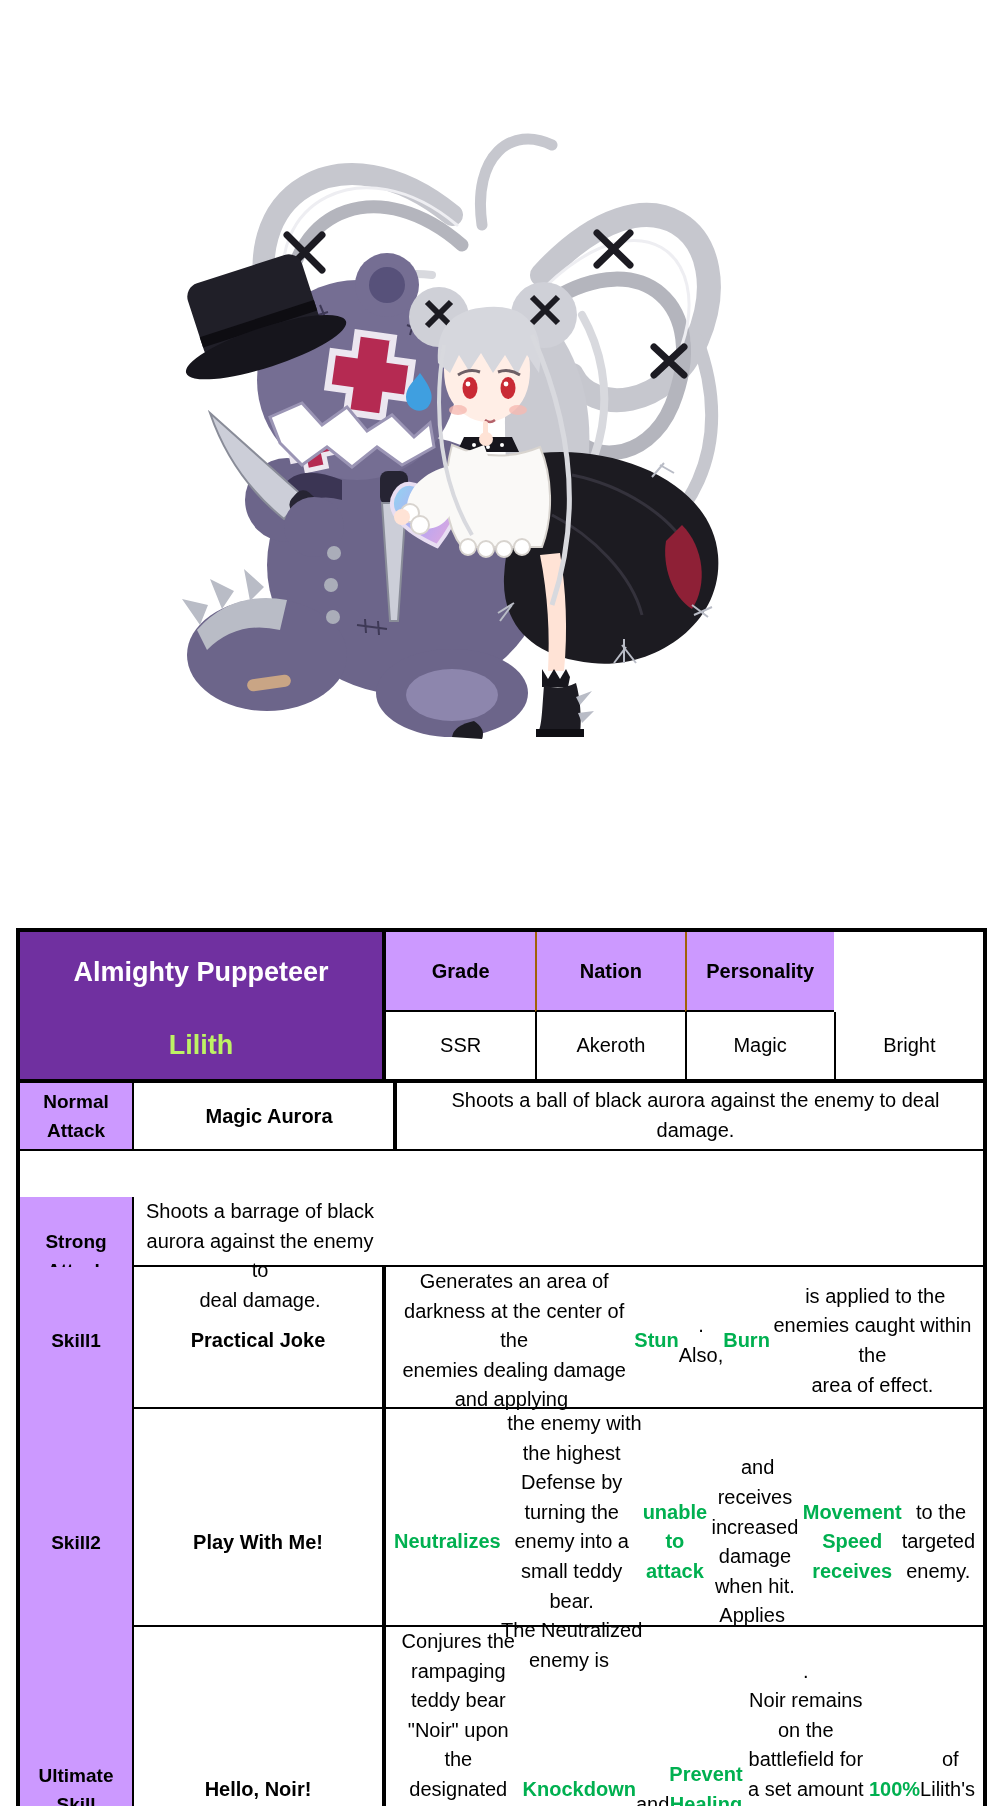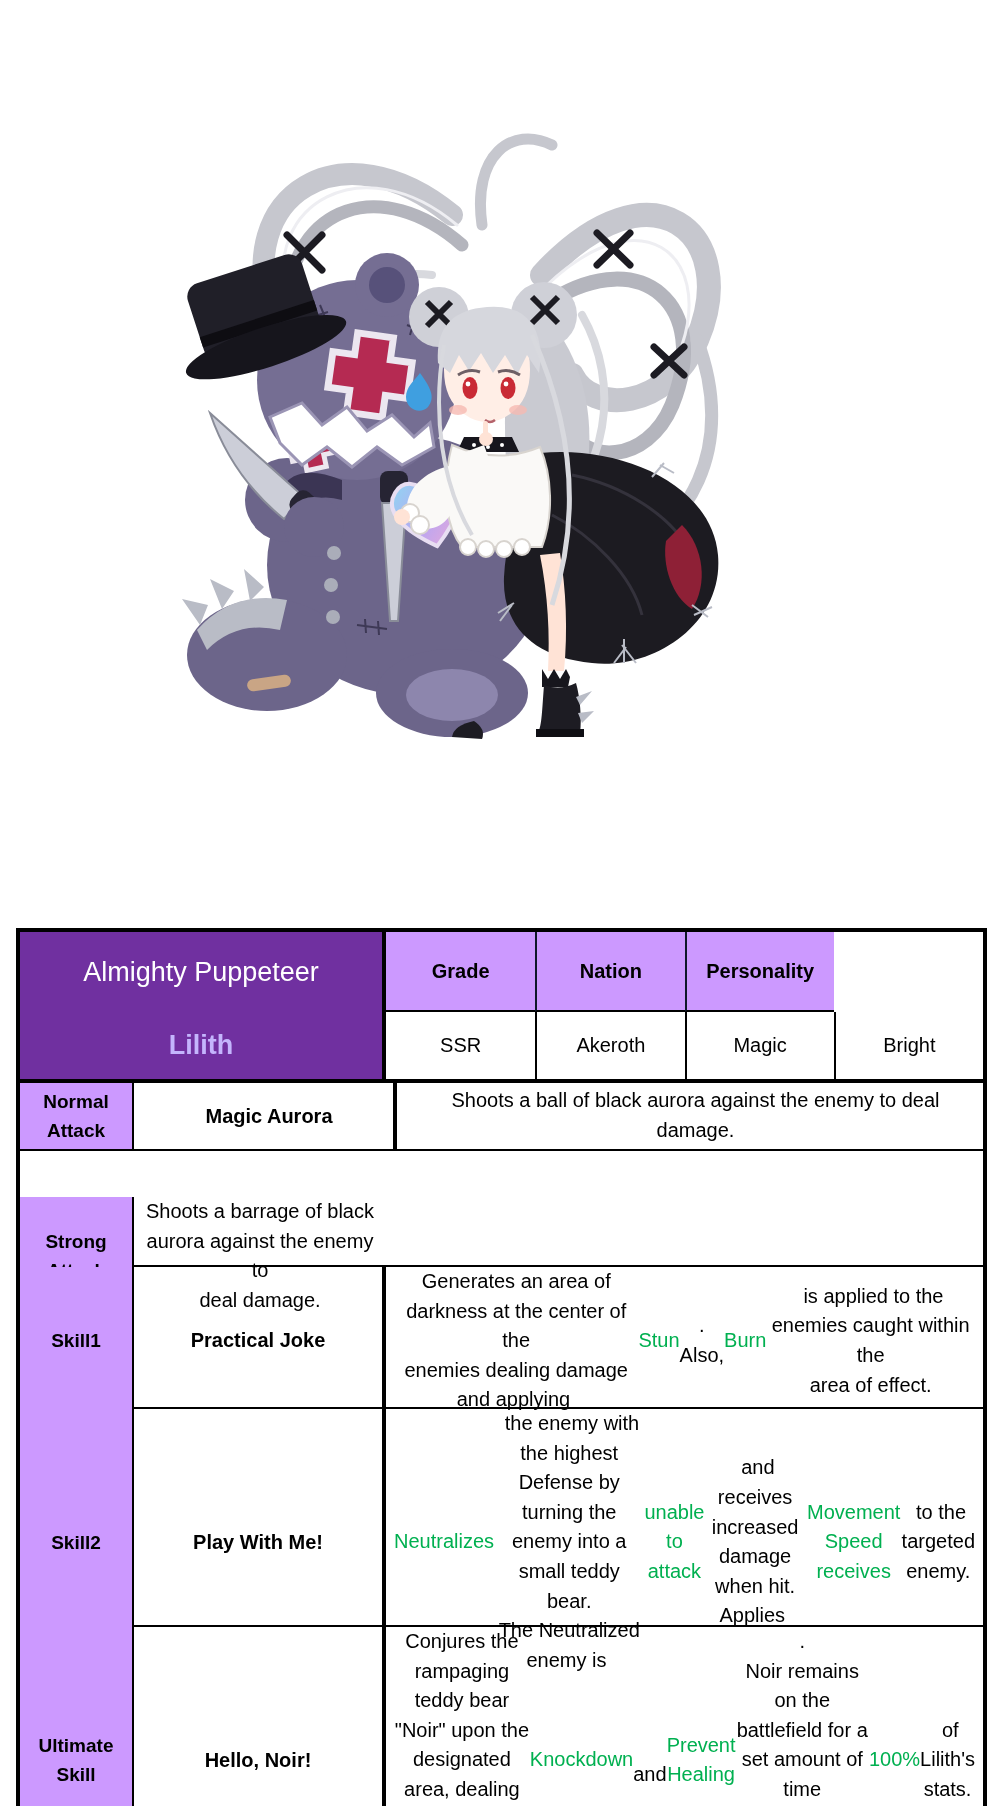--- a/index.html
+++ b/index.html
@@ -9,34 +9,34 @@
 
   .illustration { position:absolute; left:152px; top:85px; width:600px; height:660px; }
 
   .info-table { position:absolute; left:16px; top:928px; width:971px; border:4px solid #000; background:#fff; }
 
   .cell { display:flex; align-items:center; justify-content:center; text-align:center; }
 
   
   .thead { display:grid; grid-template-columns:366px 1fr 1fr 1fr 1fr; grid-template-rows:80px 67px; border-bottom:4px solid #000; }
   .merged { grid-row:1/3; grid-column:1; background:var(--header-bg,#7030A0); border-right:4px solid #000; display:flex; flex-direction:column; }
-  .char-title { height:80px; display:flex; align-items:center; justify-content:center; color:#fff; font-weight:400; font-size:27px; }
-  .char-name  { height:67px; display:flex; align-items:center; justify-content:center; color:#c4b5fd; font-weight:700; font-size:27px; }
-  .attr-label { grid-row:1; background:var(--subheader-bg,#CC99FF); font-weight:700; font-size:20px; border-left:2px solid #0f172a; border-bottom:2px solid #000; }
+  .char-title { height:80px; display:flex; align-items:center; justify-content:center; color:#fff; font-weight:700; font-size:27px; }
+  .char-name  { height:67px; display:flex; align-items:center; justify-content:center; color:#bef264; font-weight:700; font-size:27px; }
+  .attr-label { grid-row:1; background:var(--subheader-bg,#CC99FF); font-weight:700; font-size:20px; border-left:2px solid #a16207; border-bottom:2px solid #000; }
   .attr-value { grid-row:2; font-size:20px; border-left:2px solid #000; }
   .no-l { border-left:none; }
 
   
   .trow { display:grid; grid-template-columns:114px 252px 1fr; border-bottom:2px solid #000; }
   .trow:last-child { border-bottom:none; }
   .r1 { height:68px;gap:11px; } .r2 { height:70px;margin-top:46px; } .r3 { height:142px; } .r4 { height:218px; } .r5 { height:208px; }
   .slot { background:var(--label-bg,#CC99FF); border-right:2px solid #000; font-weight:700; font-size:19px; line-height:29px; white-space:pre-line; }
   .sname { border-right:4px solid #000; font-weight:700; font-size:20px; }
   .desc { font-size:20px; line-height:29.6px; white-space:pre-wrap; padding:0 8px; }
-  .hl { color:var(--highlight-green,#00B050); font-weight:400; }
+  .hl { color:var(--highlight-green,#00B050); font-weight:700; }
 </style>
 </head>
 <body>
 
 <div class="page">
 
   <div class="illustration">
     <svg width="600" height="660" viewBox="0 0 600 660" xmlns="http://www.w3.org/2000/svg">
       <defs>
         <linearGradient id="hg" x1="0" y1="0" x2="1" y2="1">

